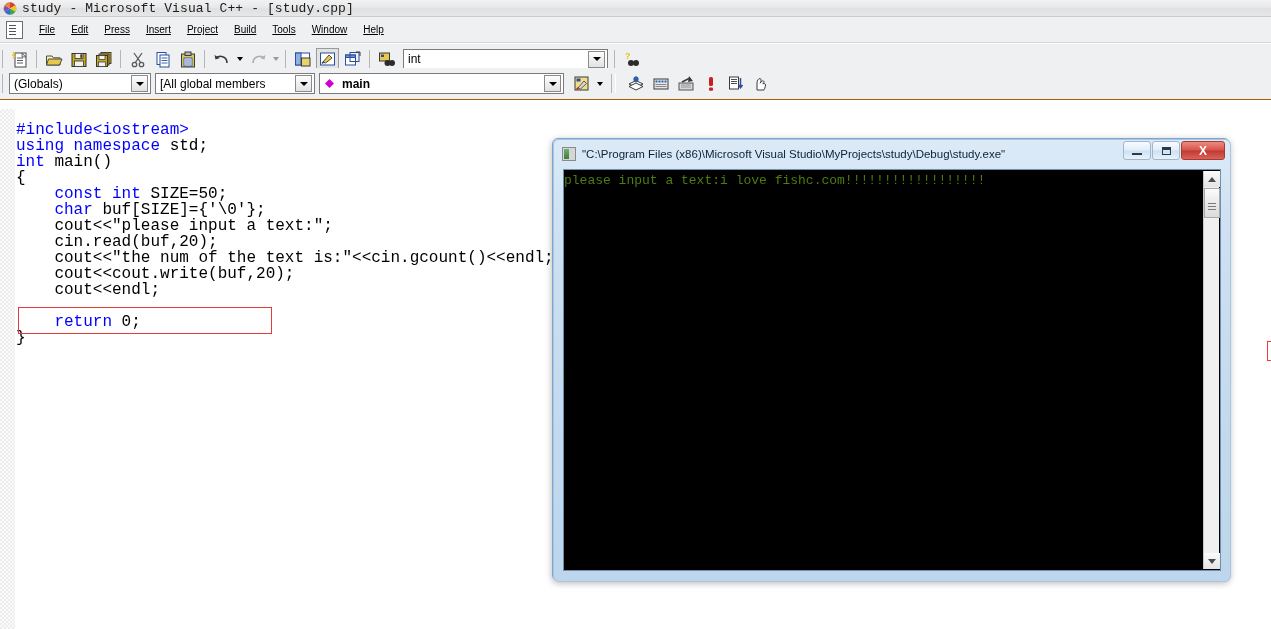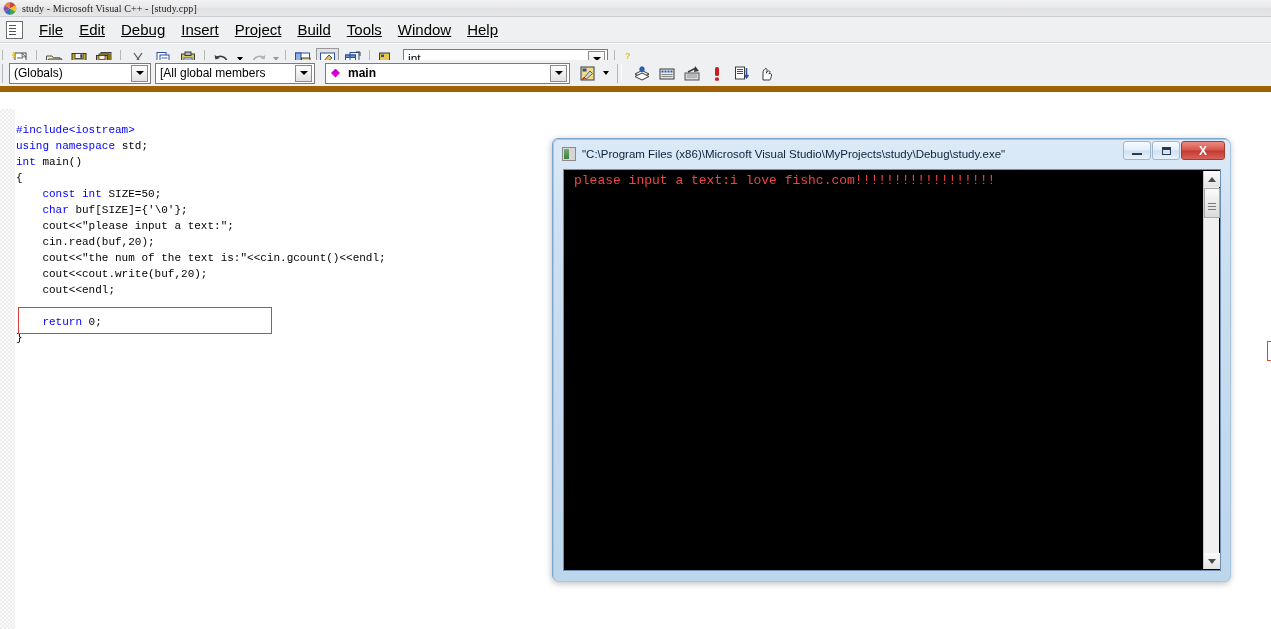--- a/index.html
+++ b/index.html
@@ -21,23 +21,23 @@
     background: linear-gradient(to bottom, #f2f2f2 0%, #e9e9ea 45%, #dfe0e2 55%, #e6e7e9 100%);
     border-bottom: 1px solid #c9ccd1;
     display: flex; align-items: center;
     box-sizing: border-box;
   }
   .titlebar .vc-logo {
     width: 14px; height: 13px; margin-left: 3px; margin-right: 5px;
     position: relative; flex: none;
   }
   .titlebar .title-text {
-    font-size: 10px; color: #1c1c1c; letter-spacing: 0.1px;
+    font-size: 13px; color: #1c1c1c; letter-spacing: 0.1px;
     white-space: nowrap;
-    font-family: Liberation Serif, serif;
+    font-family: Liberation Mono, monospace;
   }
 
   
   .menubar {
     position: absolute; left: 0; top: 17px; width: 1271px; height: 26px;
     background: #eff0f1;
     border-bottom: 1px solid #d3d5d8;
     display: flex; align-items: center;
     box-sizing: border-box;
   }
@@ -45,34 +45,34 @@
     width: 15px; height: 16px; margin-left: 6px; margin-right: 8px;
     border: 1px solid #6e6e6e; background: #ffffff;
     position: relative; flex: none;
   }
   .menubar .doc-icon:before {
     content: ""; position: absolute; left: 2px; top: 3px;
     width: 7px; height: 1px; background: #555;
     box-shadow: 0 3px 0 #555, 0 6px 0 #555, 0 9px 0 #555;
   }
   .menu-item {
-    font-size: 15px; color: #000; padding: 2px 8px; white-space: nowrap;
+    font-size: 10px; color: #000; padding: 2px 8px; white-space: nowrap;
     cursor: default;
   }
   .menu-item .ul { text-decoration: underline; }
 
   
   .toolbar {
     position: absolute; left: 0; width: 1271px;
     background: #eff0f1;
     display: flex; align-items: center;
     box-sizing: border-box;
   }
   .toolbar.row1 { top: 44px; height: 31px; border-bottom: 1px solid #e2e3e5; }
-  .toolbar.row2 { top: 60px; height: 32px; border-bottom: 6px solid #a16207; }
+  .toolbar.row2 { top: 68px; height: 32px; border-bottom: 1px solid #a16207; }
 
   .tb-btn {
     width: 23px; height: 22px; margin: 0 1px;
     display: flex; align-items: center; justify-content: center;
     position: relative; flex: none;
     border: 1px solid transparent;
     box-sizing: border-box;
   }
   .tb-btn.pressed { border: 1px solid #9a9a9a; background: #e3e3e3; }
   .tb-sep { width: 1px; height: 19px; background: #b4b5b8; margin: 0 4px; flex: none; }
@@ -127,21 +127,21 @@
       linear-gradient(45deg, #ededed 25%, transparent 25%, transparent 75%, #ededed 75%),
       linear-gradient(45deg, #ededed 25%, transparent 25%, transparent 75%, #ededed 75%);
     background-size: 4px 4px;
     background-position: 0 0, 2px 2px;
     border-right: 1px solid #ffffff;
     box-sizing: border-box;
   }
   .code {
     position: absolute; left: 16px; top: 13px;
     font-family: "Liberation Mono", "DejaVu Sans Mono", monospace;
-    font-size: 11px;
+    font-size: 16px;
     line-height: 16px;
     white-space: pre;
     color: #000000;
   }
   .code .kw { color: #0000ff; }
   .code .ln { display: block; height: 16px; }
   .redbox {
     position: absolute; left: 18px; top: 198px; width: 254px; height: 27px;
     border: 1.5px solid #e23c3c; box-sizing: border-box;
     pointer-events: none;
@@ -205,24 +205,24 @@
   .win-btn .max-glyph { width: 9px; height: 8px; border: 1.5px solid #2b3b4b; border-top-width: 3px; box-sizing: border-box; }
 
   .console-body {
     position: absolute; left: 10px; top: 30px; width: 658px; height: 402px;
     background: #000000;
     border: 1px solid #6d8fb0;
     box-sizing: border-box;
     overflow: hidden;
   }
   .console-text {
-    position: absolute; left: 10px; top: 3px;
+    position: absolute; left: 0; top: 3px;
     font-family: "Liberation Mono", "DejaVu Sans Mono", monospace;
     font-size: 13px; line-height: 16px;
-    color: #ef4444; white-space: pre;
+    color: #4d7c0f; white-space: pre;
   }
   .console-text .cline { display: block; height: 16px; }
   .cursor-block {
     display: inline-block; width: 8px; height: 3px; background: #c8c8c8;
     vertical-align: baseline; margin-bottom: 0px;
   }
   .console-redbox {
     position: absolute; left: 714px; top: 202px; width: 92px; height: 20px;
     border: 1.5px solid #e23c3c; box-sizing: border-box; pointer-events: none;
   }
@@ -278,21 +278,21 @@
         <path d="M7 6.5 L1.8 3.5 A6 6 0 0 1 7 0.5 Z" fill="#e8833a"></path>
       </svg>
     </span>
     <span class="title-text">study - Microsoft Visual C++ - [study.cpp]</span>
   </div>
 
   <div class="menubar">
     <span class="doc-icon"></span>
     <span class="menu-item"><span class="ul">File</span></span>
     <span class="menu-item"><span class="ul">Edit</span></span>
-    <span class="menu-item"><span class="ul">Debug</span></span>
+    <span class="menu-item"><span class="ul">Press</span></span>
     <span class="menu-item"><span class="ul">Insert</span></span>
     <span class="menu-item"><span class="ul">Project</span></span>
     <span class="menu-item"><span class="ul">Build</span></span>
     <span class="menu-item"><span class="ul">Tools</span></span>
     <span class="menu-item"><span class="ul">Window</span></span>
     <span class="menu-item"><span class="ul">Help</span></span>
   </div>
 
   <div class="toolbar row1">
     <div class="tb-sep" style="margin-left:2px;"></div>
@@ -453,21 +453,21 @@
         </span>
     </div>
 
     <div class="combo" style="width:160px; margin-left:4px;">
       <span class="combo-text">[All global members</span>
       <span class="combo-btn">
           <span class="caret"></span>
         </span>
     </div>
 
-    <div class="combo" style="width:245px; margin-left:10px;">
+    <div class="combo" style="width:245px; margin-left:4px;">
       <span class="member-dot"></span>
       <span class="combo-text" style="font-weight:bold;">main</span>
       <span class="combo-btn">
           <span class="caret"></span>
         </span>
     </div>
 
     <div class="tb-btn" style="margin-left:6px;">
       <svg width="18" height="17" viewBox="0 0 18 17">
         <rect x="2" y="2" width="13" height="13" fill="#f0dc8a" stroke="#3a3a3a" stroke-width="1"></rect>

